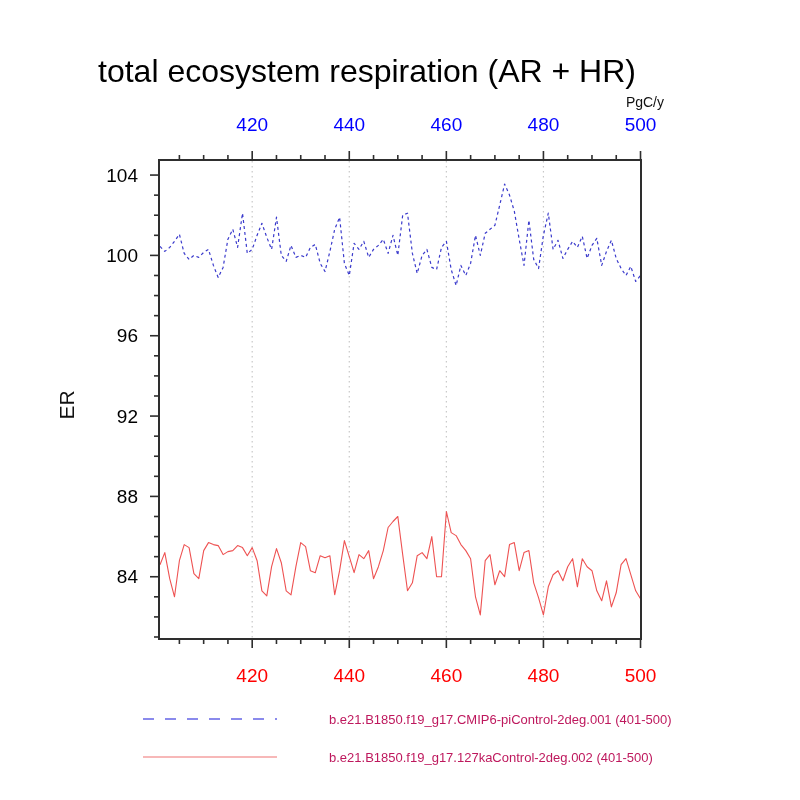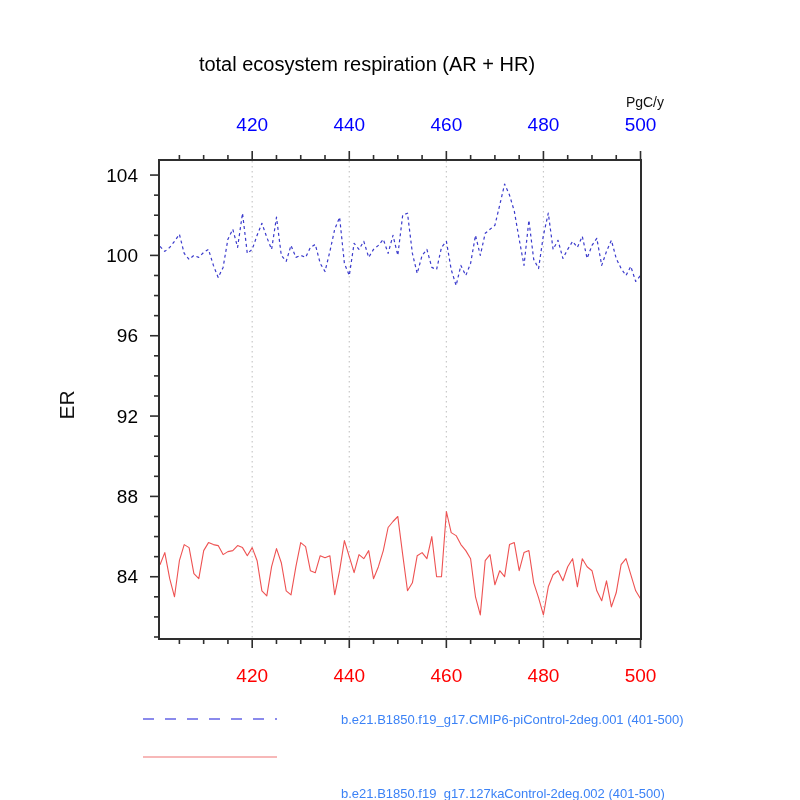--- a/index.html
+++ b/index.html
@@ -1,30 +1,30 @@
 <!DOCTYPE html>
 <html><head>
 <meta charset="utf-8">
 <style>
   html,body{margin:0;padding:0;background:#ffffff;}
   #screen{position:relative;width:800px;height:800px;background:#ffffff;overflow:hidden;
           font-family:"Liberation Sans", sans-serif;}
   #plot-svg{position:absolute;left:0;top:0;}
   .title{position:absolute;left:0;top:53px;width:734px;text-align:center;
-         font-size:20px;color:#000000;letter-spacing:0px;}
+         font-size:32px;color:#000000;letter-spacing:0px;}
   .unit-label{position:absolute;left:0;top:94px;width:648px;text-align:right;
               font-size:14px;color:#111111;margin-left:16px;}
   .er-label{position:absolute;left:48px;top:394px;width:36px;height:22px;
             font-size:21px;color:#111111;transform:rotate(-90deg);transform-origin:center;
             text-align:center;}
   .legend-row1-line{position:absolute;left:143px;top:716px;}
   .legend-row2-line{position:absolute;left:143px;top:754px;}
-  .legend-label{position:absolute;left:297px;font-size:13px;color:#3b82f6;white-space:nowrap;padding-left:44px;}
+  .legend-label{position:absolute;left:285px;font-size:13px;color:#be185d;white-space:nowrap;padding-left:44px;}
   .legend-label.r1{top:712px;}
-  .legend-label.r2{top:750px;margin-top:36px;}
+  .legend-label.r2{top:750px;}
 </style>
 </head>
 <body>
 
 <div id="screen">
 
   <div class="title">total ecosystem respiration (AR + HR)</div>
 
   <div class="unit-label">PgC/y</div>
 

